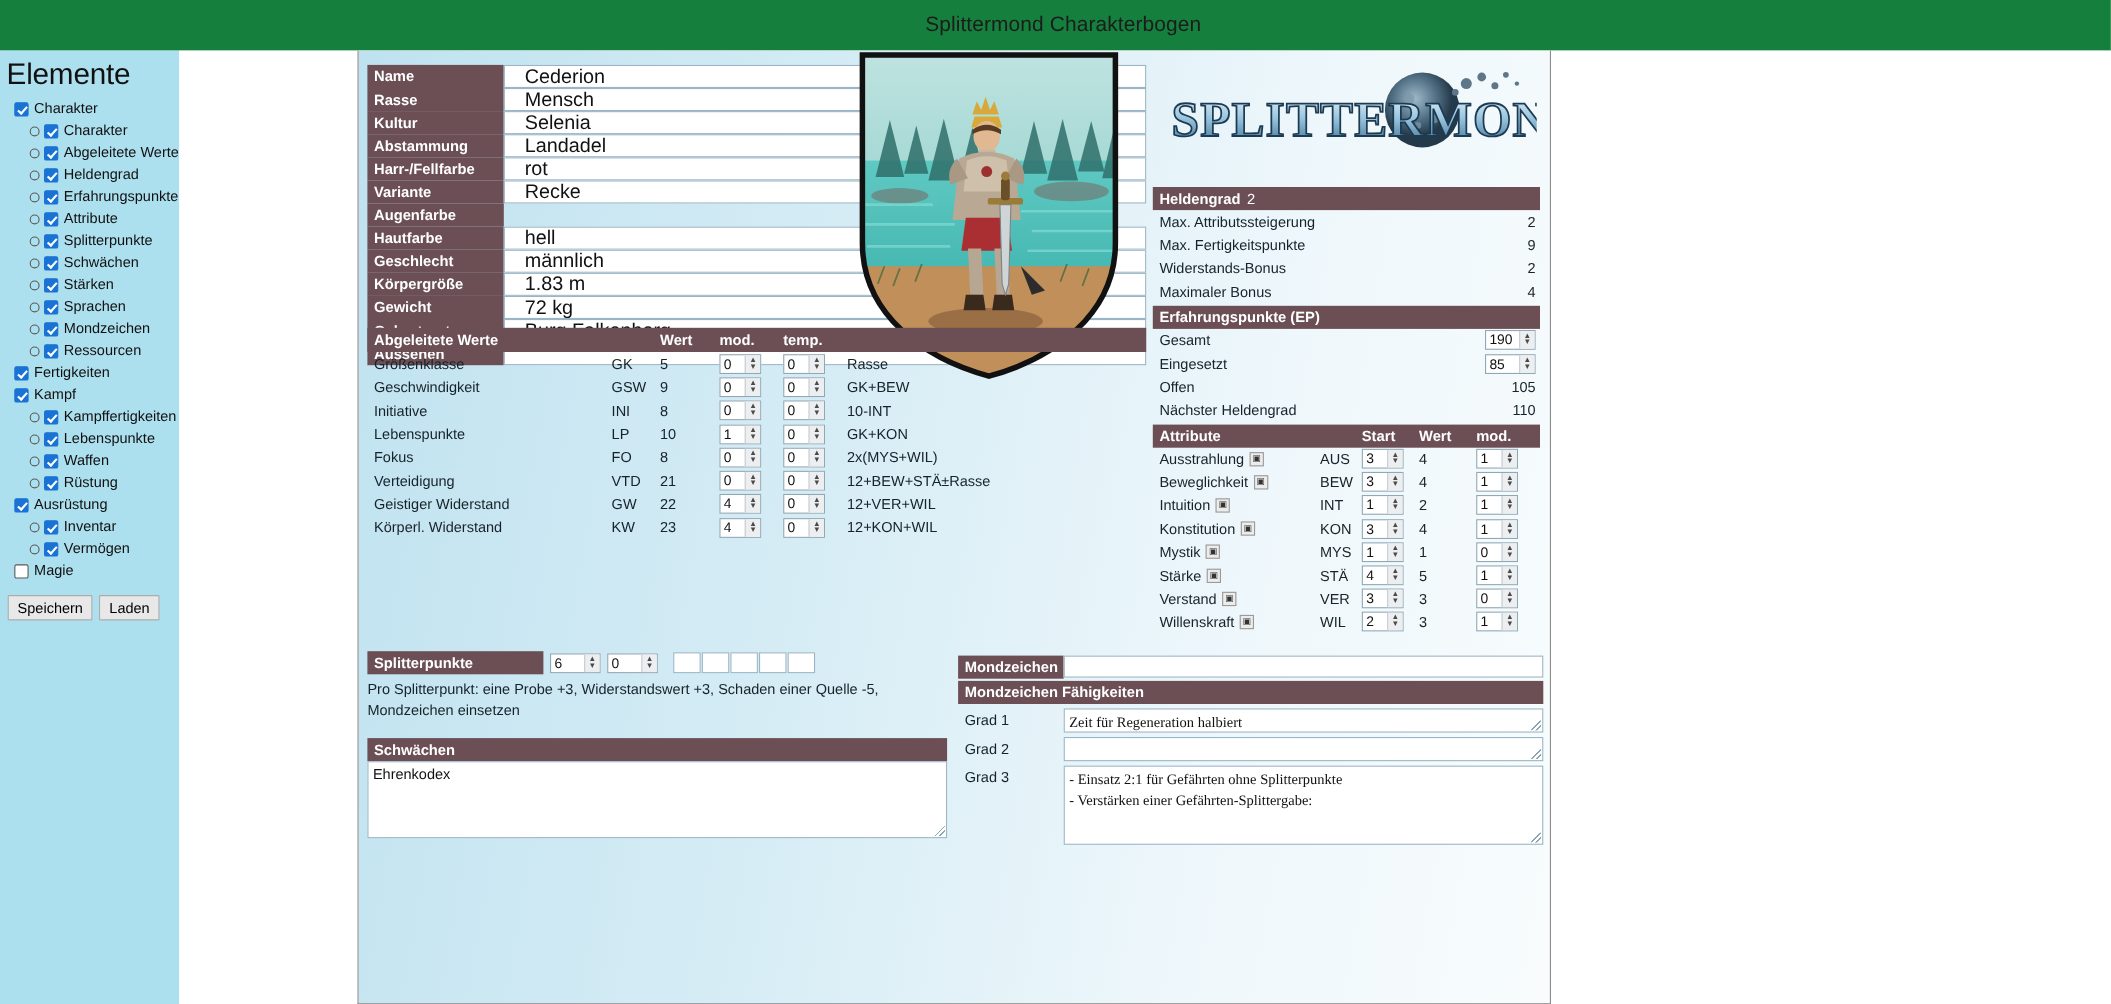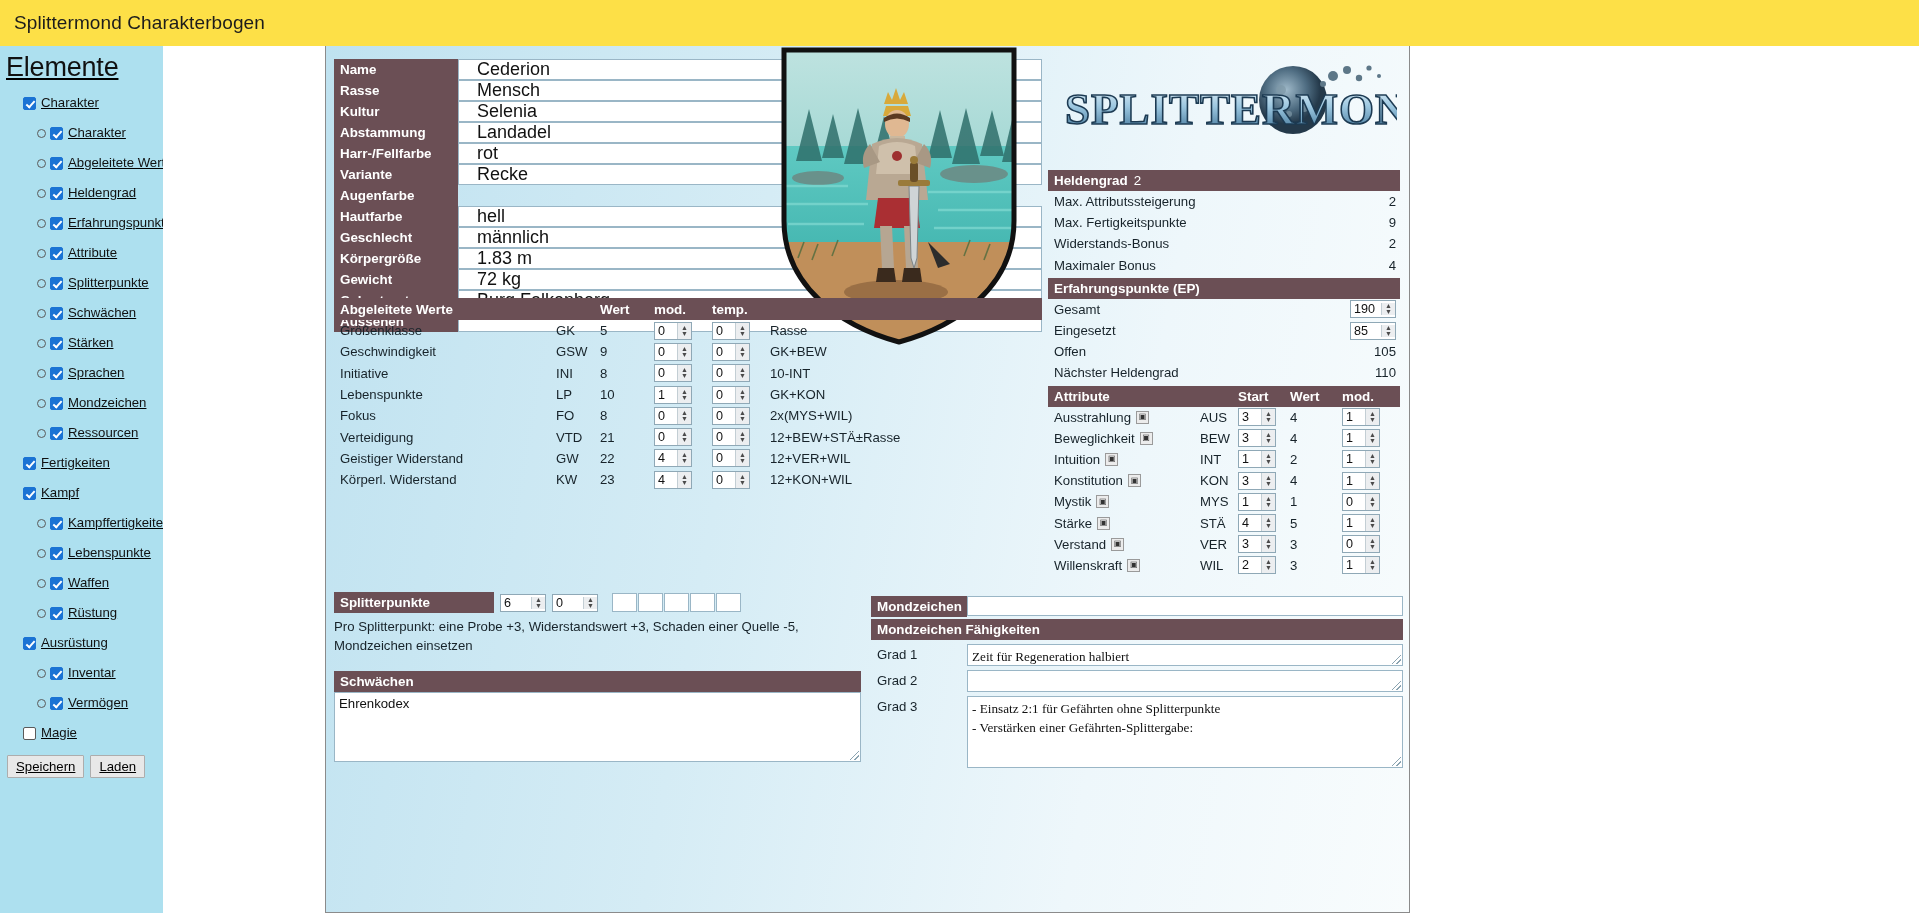--- a/index.html
+++ b/index.html
@@ -7,50 +7,50 @@
   html, body {
     margin: 0; padding: 0;
     width: 1919px; height: 913px;
     overflow: hidden;
     background: #ffffff;
     font-family: "Liberation Sans", sans-serif;
   }
   
   #titlebar {
     height: 46px;
-    background: #fde047;
+    background: #15803d;
     display: flex;
     align-items: center;
     padding-left: 14px;
+    justify-content: center;
   }
   #titlebar .apptitle {
     font-size: 19px;
     color: #1c1c1c;
     letter-spacing: .1px;
   }
   
   #layout { display: flex; height: 867px; }
   
   #sidebar {
     width: 163px;
     background: #ade0ef;
     padding: 0 12px 0 6px;
     flex: 0 0 163px;
     position: relative;
-    text-decoration: underline;
   }
   #sidebar h1 {
     font-size: 27px;
     font-weight: 400;
     margin: 6px 0 6px 0;
     color: #111;
     letter-spacing: -.2px;
   }
   .tree { list-style: none; margin: 0; padding: 0; }
-  .tree li { margin: 10px; padding: 0; }
+  .tree li { margin: 0; padding: 0; }
   .node {
     display: flex;
     align-items: center;
     font-size: 13.2px;
     color: #111;
     line-height: 20px;
     height: 20px;
     white-space: nowrap;
   }
   .node.lvl1 { padding-left: 7px; }
@@ -211,21 +211,21 @@
     background: #eceef0;
     border-left: 1px solid #c3ced4;
     display: flex;
     flex-direction: column;
     justify-content: center;
     align-items: center;
     line-height: 6px;
     color: #4a4a4a;
     font-size: 7px;
   }
-  .spin.wide { width: 46px; align-items: center; }
+  .spin.wide { width: 46px; }
   .spin.w36 { width: 38px; }
   
   #shield {
     position: absolute;
     left: 452px; top: 0px;
     width: 242px; height: 300px;
     pointer-events: none;
   }
   
   #logo {

